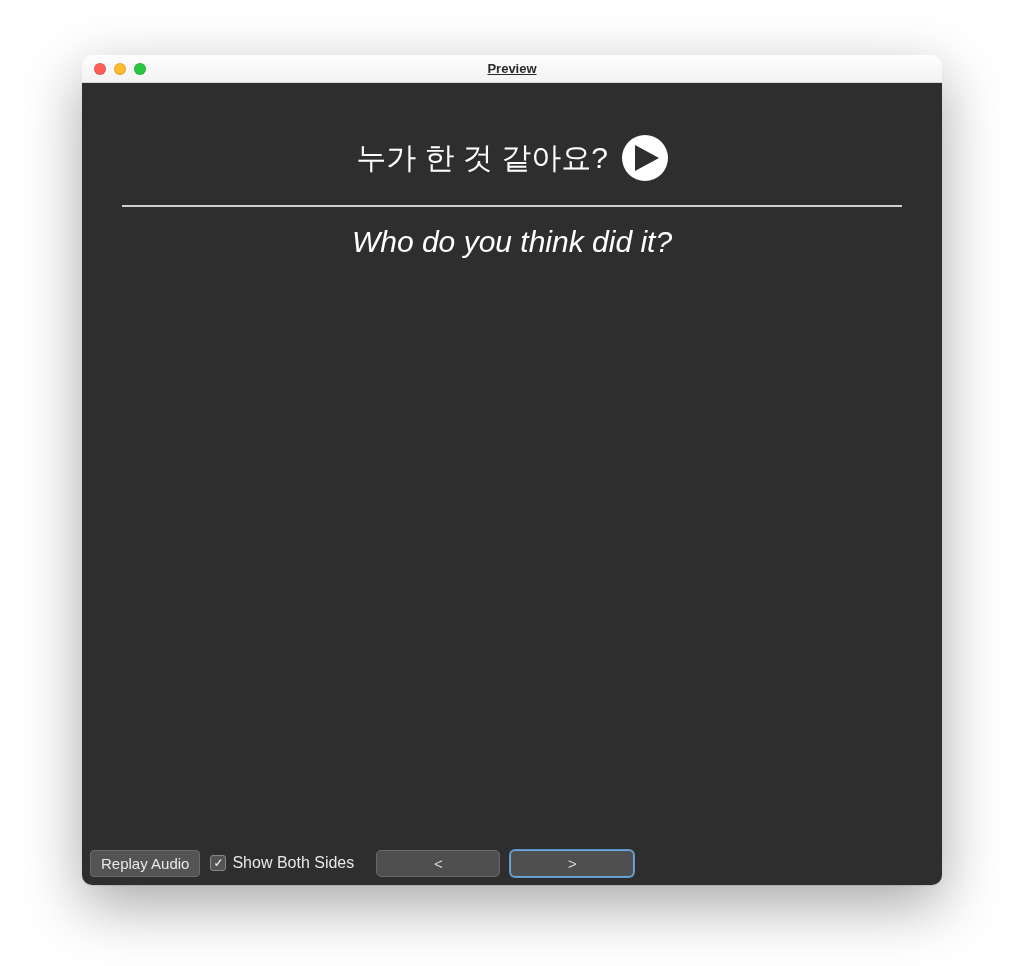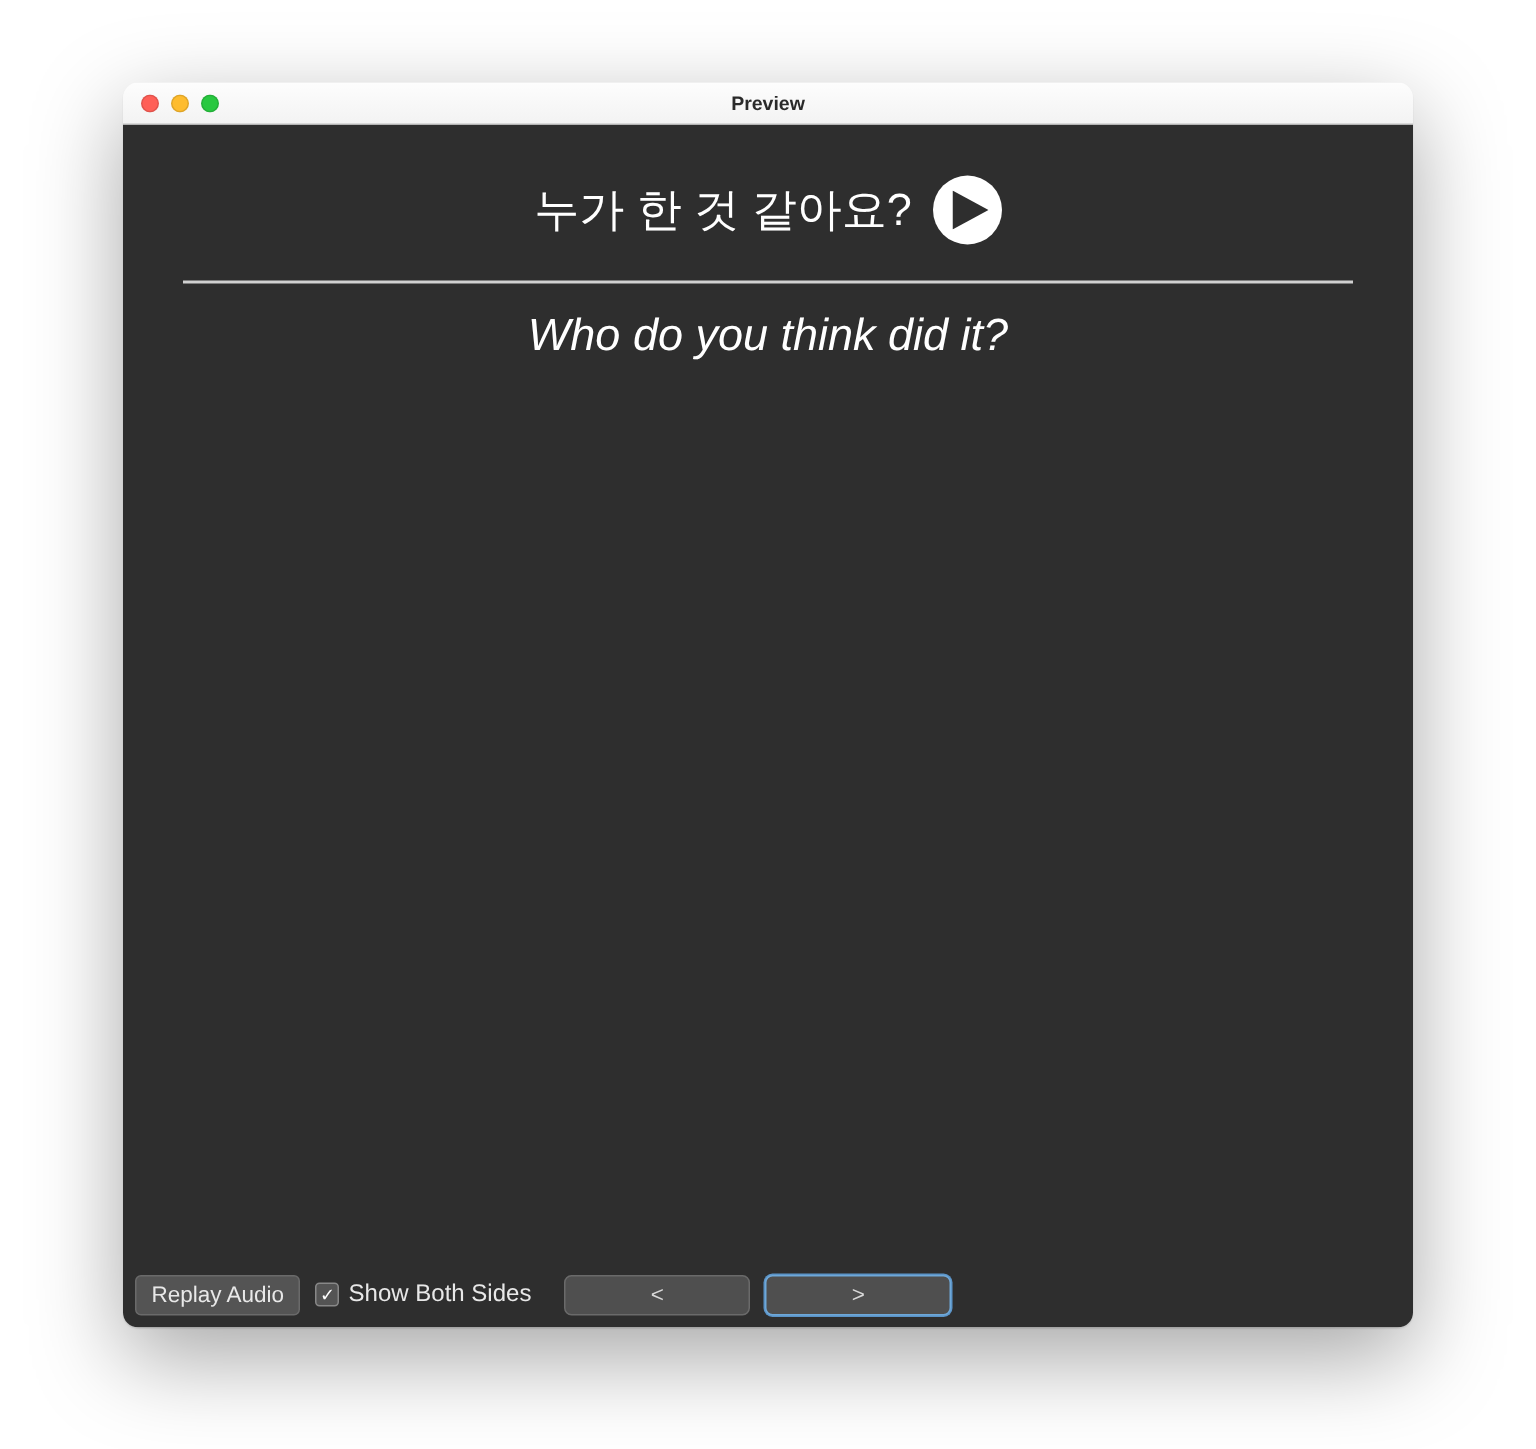--- a/index.html
+++ b/index.html
@@ -57,20 +57,21 @@
 
     .title-text {
       position: absolute;
       left: 0;
       right: 0;
       text-align: center;
       font-weight: 600;
       font-size: 13px;
       color: #2a2a2a;
       pointer-events: none;
+      text-decoration: underline;
     }
 
     .content {
       flex: 1;
       background: #2e2e2e;
       display: flex;
       flex-direction: column;
       color: #fff;
     }
 
@@ -79,21 +80,21 @@
       display: flex;
       flex-direction: column;
       align-items: center;
       padding: 28px 40px 0 40px;
     }
 
     .front-row {
       display: flex;
       align-items: center;
       gap: 14px;
-      margin-top: 6px;
+      margin-top: 24px;
     }
 
     .front-text {
       font-size: 30px;
       font-weight: 400;
       color: #ffffff;
     }
 
     .play-btn {
       width: 46px;

